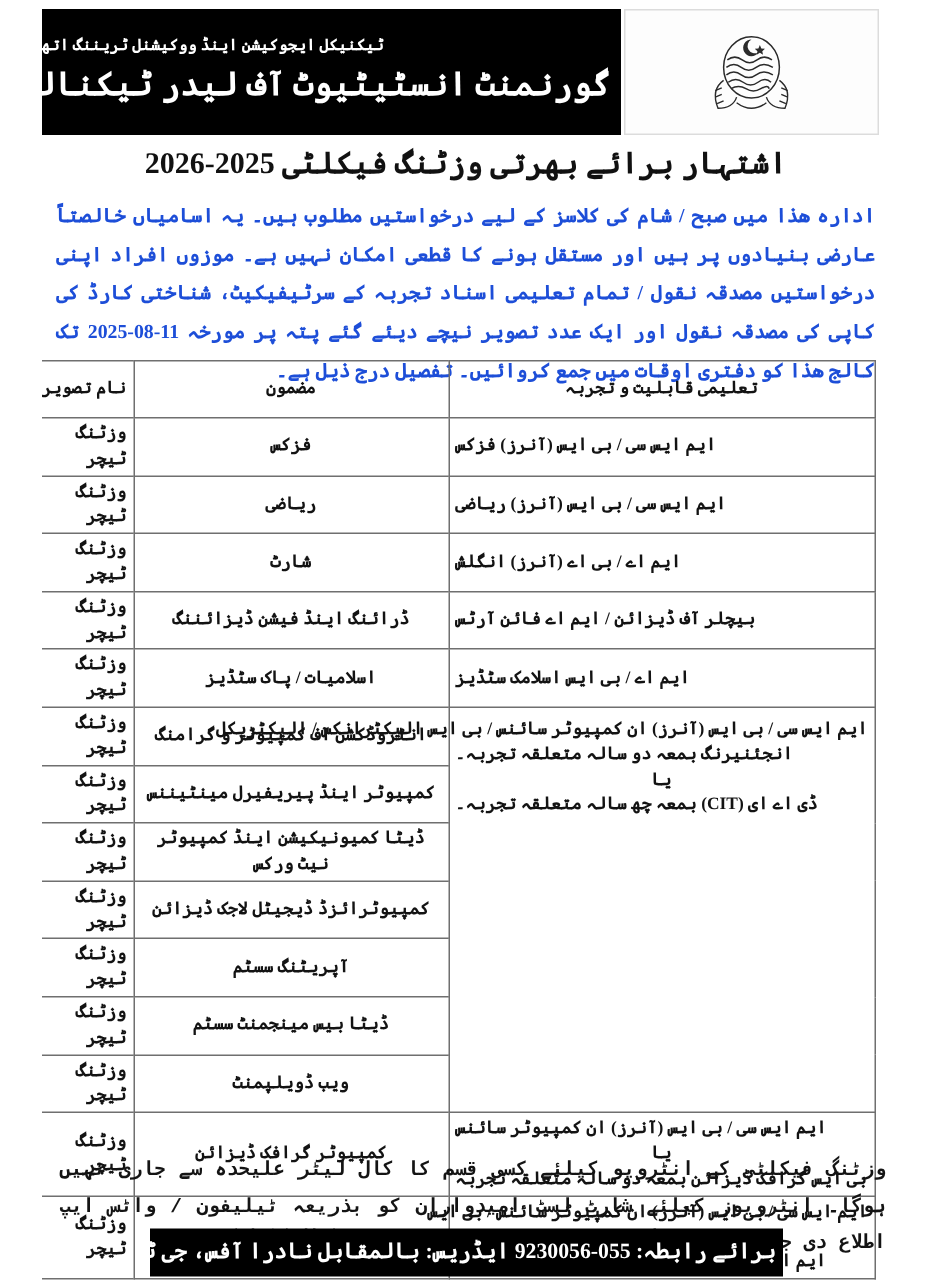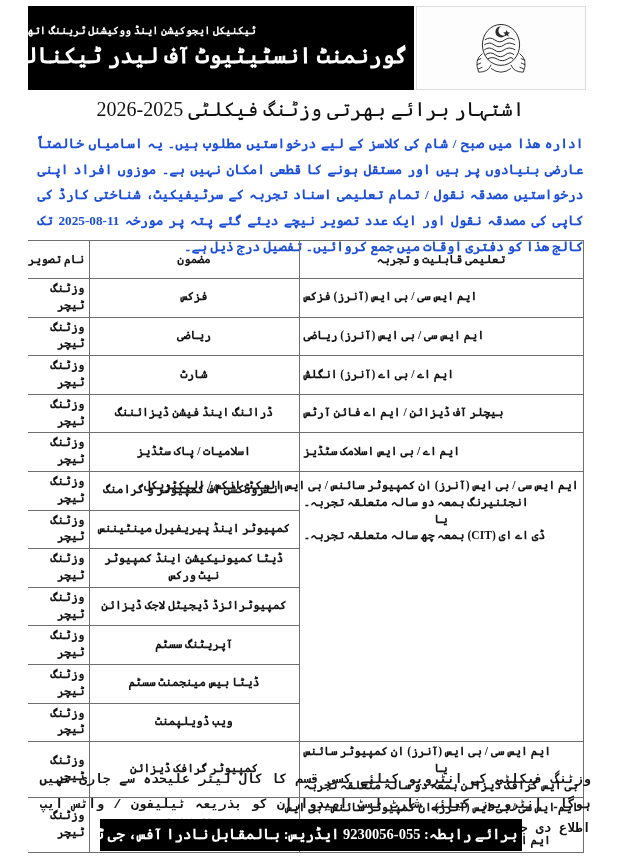--- a/index.html
+++ b/index.html
@@ -74,21 +74,21 @@
   .punjab-emblem { width: 62px; height: 66px; display:block; }
 
   
   .subtitle {
     position: absolute;
     top: 96px;
     right: 0;
     left: 0;
     text-align: center;
     font-size: 20px;
-    font-weight: 400;
+    font-weight: 700;
     color: #111111;
     line-height: 1.35;
   }
 
   
   .body-para {
     position: absolute;
     top: 131px;
     right: 10px;
     left: 10px;

